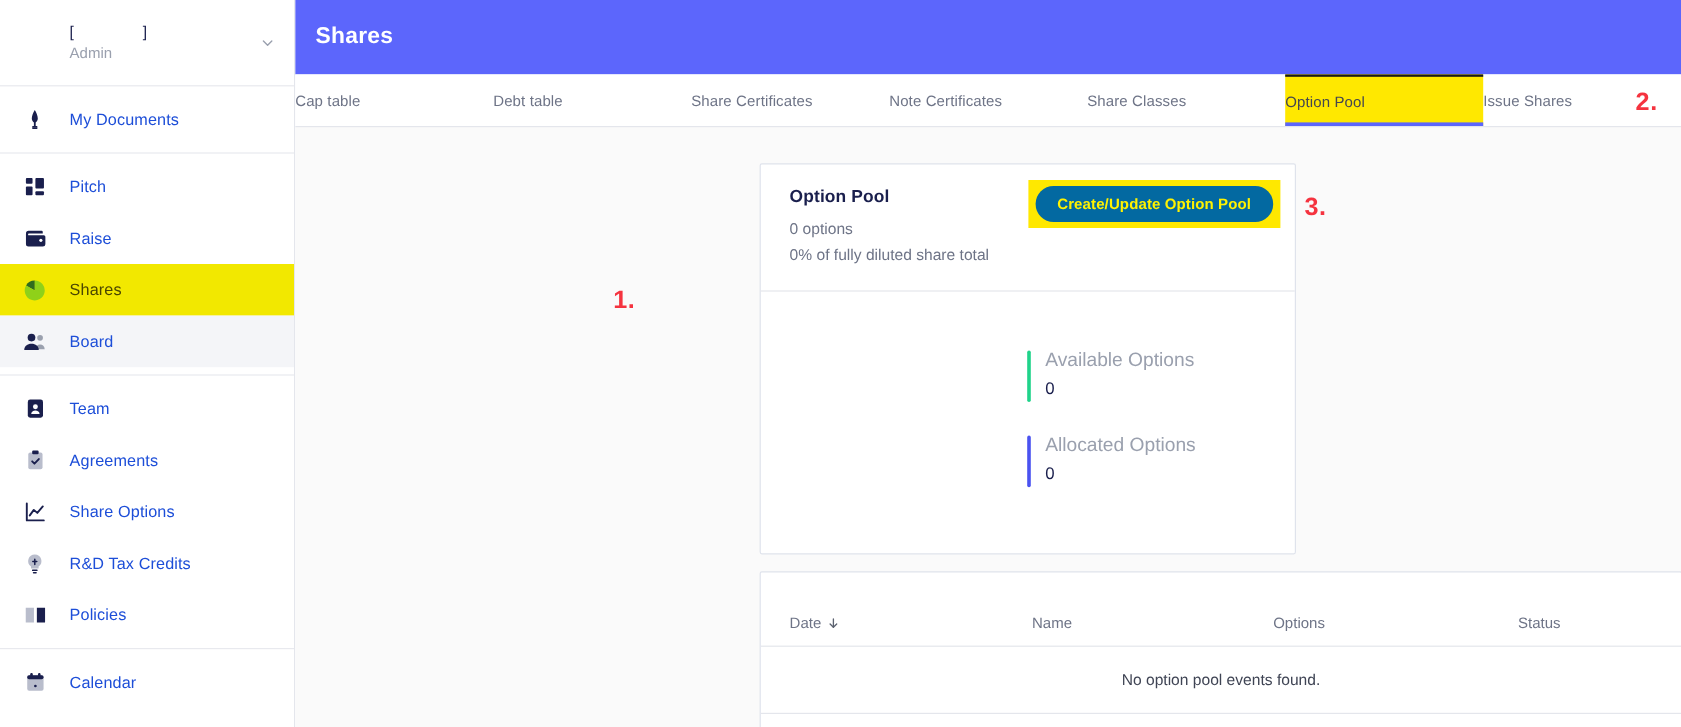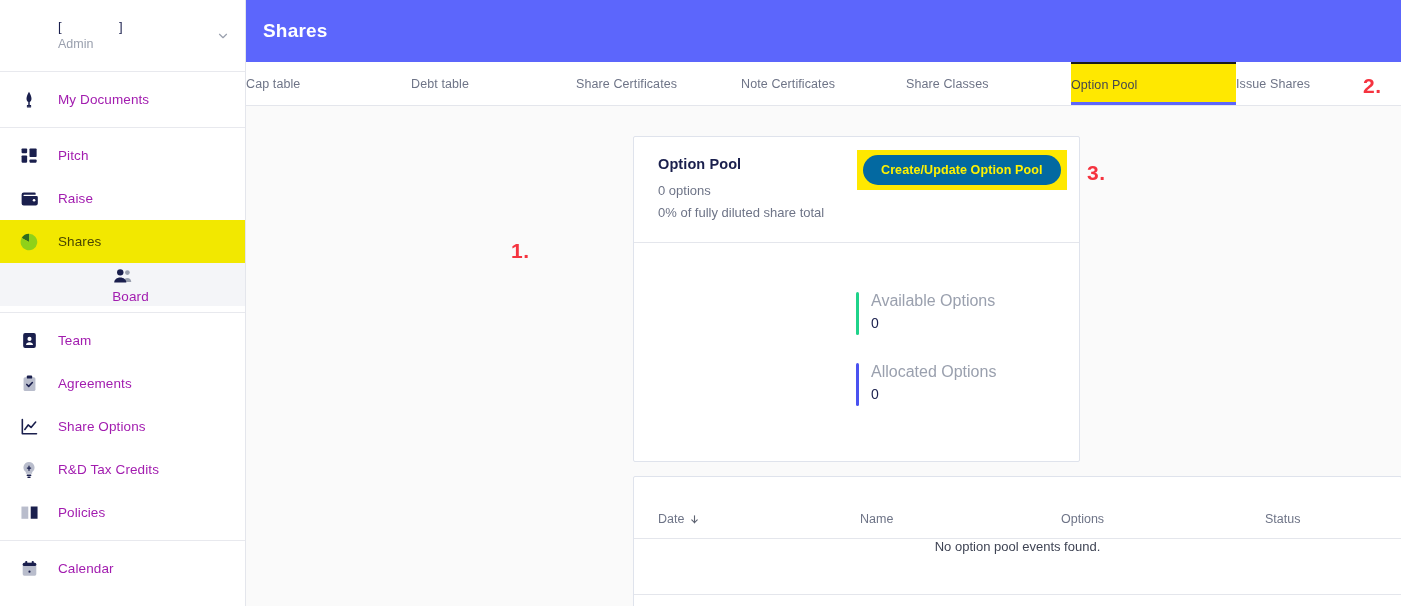--- a/index.html
+++ b/index.html
@@ -67,25 +67,25 @@
   }
   .nav-icon {
     width: 26px; height: 26px;
     flex: 0 0 26px;
     display: flex; align-items: center; justify-content: center;
     margin-right: 16px;
   }
   .nav-icon svg { display: block; }
   .nav-label {
     font-size: 13.5px;
-    color: #a21caf;
+    color: #1d4ed8;
     font-weight: 400;
     letter-spacing: 0.1px;
   }
-  .nav-item.hovered { background: #f4f5f8; flex-direction: column; }
+  .nav-item.hovered { background: #f4f5f8; }
   .nav-item.annot-hl {
     background: #f2e800;
   }
   .nav-item.annot-hl .nav-label { color: #4a4600; }
 
   
   .main {
     flex: 1;
     height: 606px;
     position: relative;
@@ -256,20 +256,21 @@
   }
   .th-date   { flex: 0 0 226px; padding-left: 24px; }
   .th-name   { flex: 0 0 201px; }
   .th-opts   { flex: 0 0 204px; }
   .th-status { flex: 1 1 auto; }
   .sort-arrow { display: inline-flex; color: #5c6270; }
 
   .empty-row {
     height: 56px;
     display: flex;
+    align-items: center;
     justify-content: center;
     border-bottom: 1px solid #e4e6ec;
   }
   .empty-text { font-size: 13px; color: #3f4454; }
   .filler-row { height: 24px; }
 
   
   .annot-num {
     position: absolute;
     color: #f5333f;

